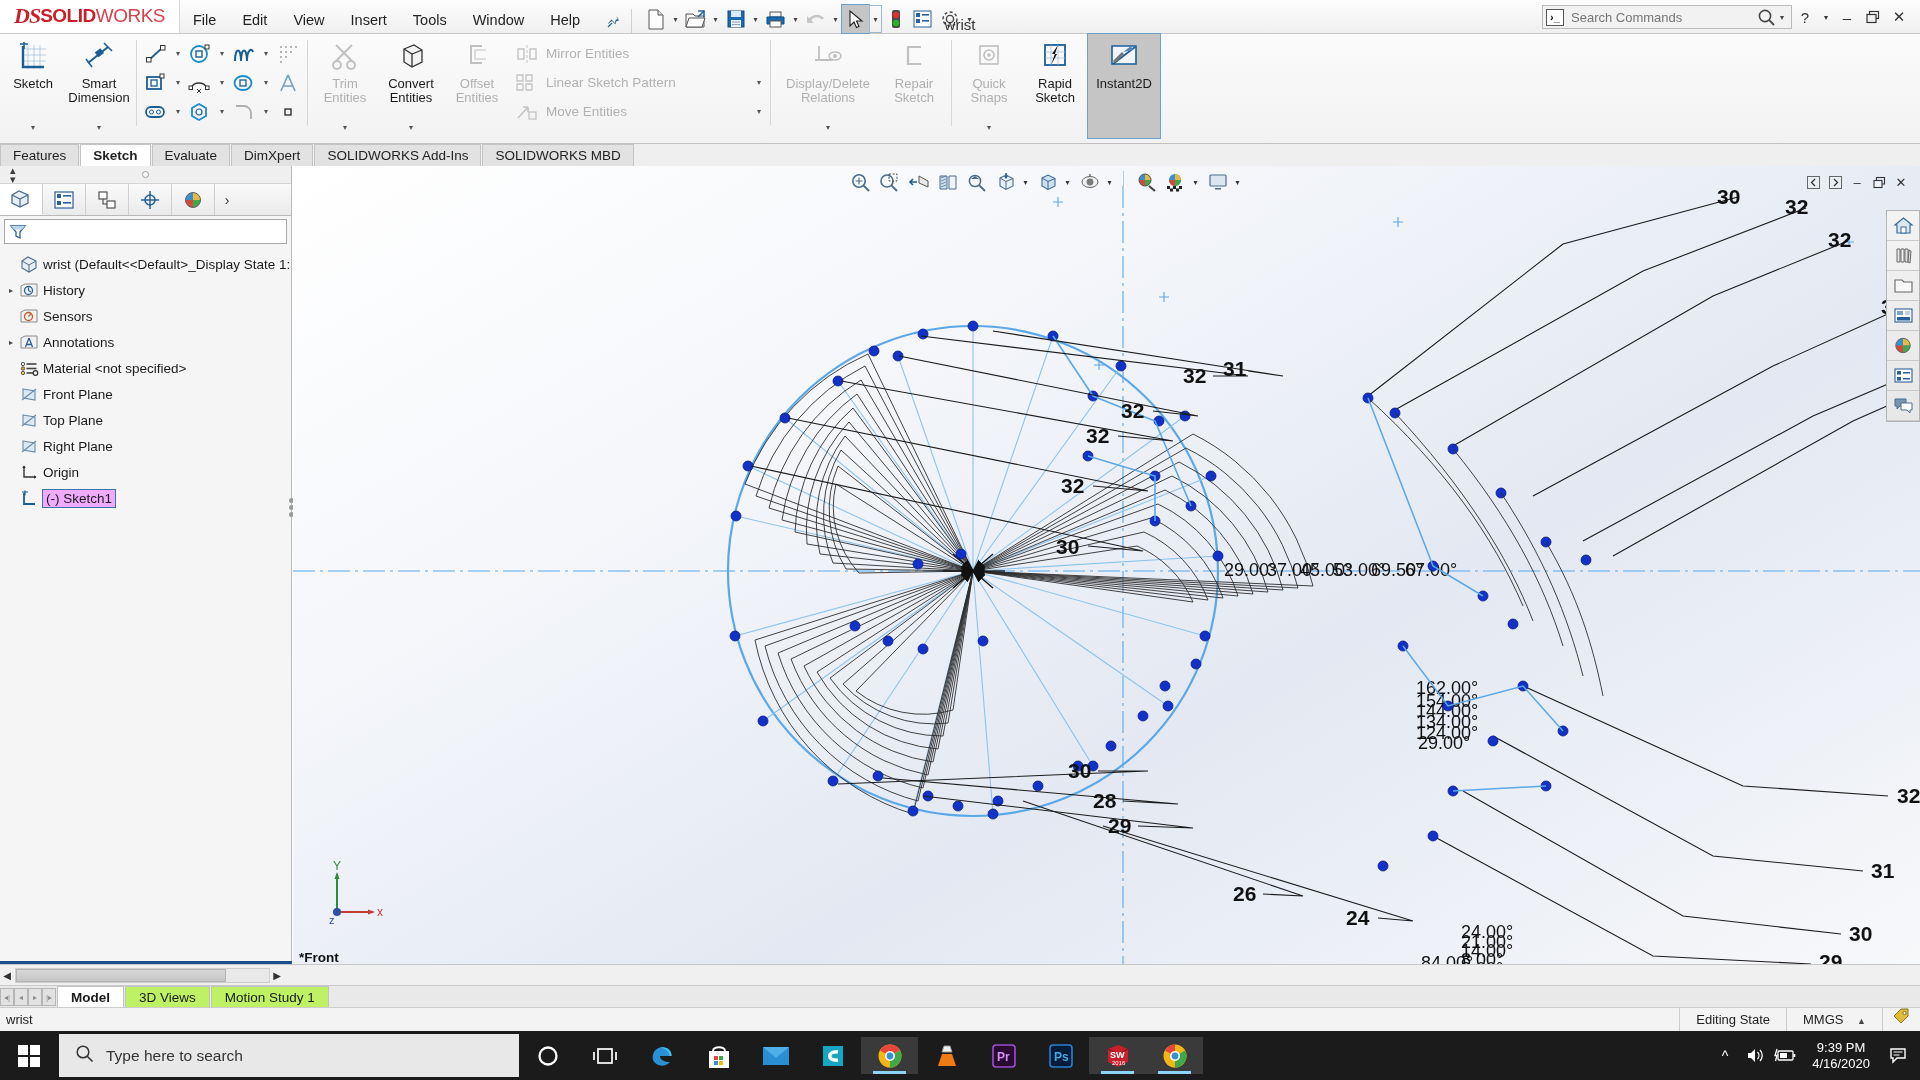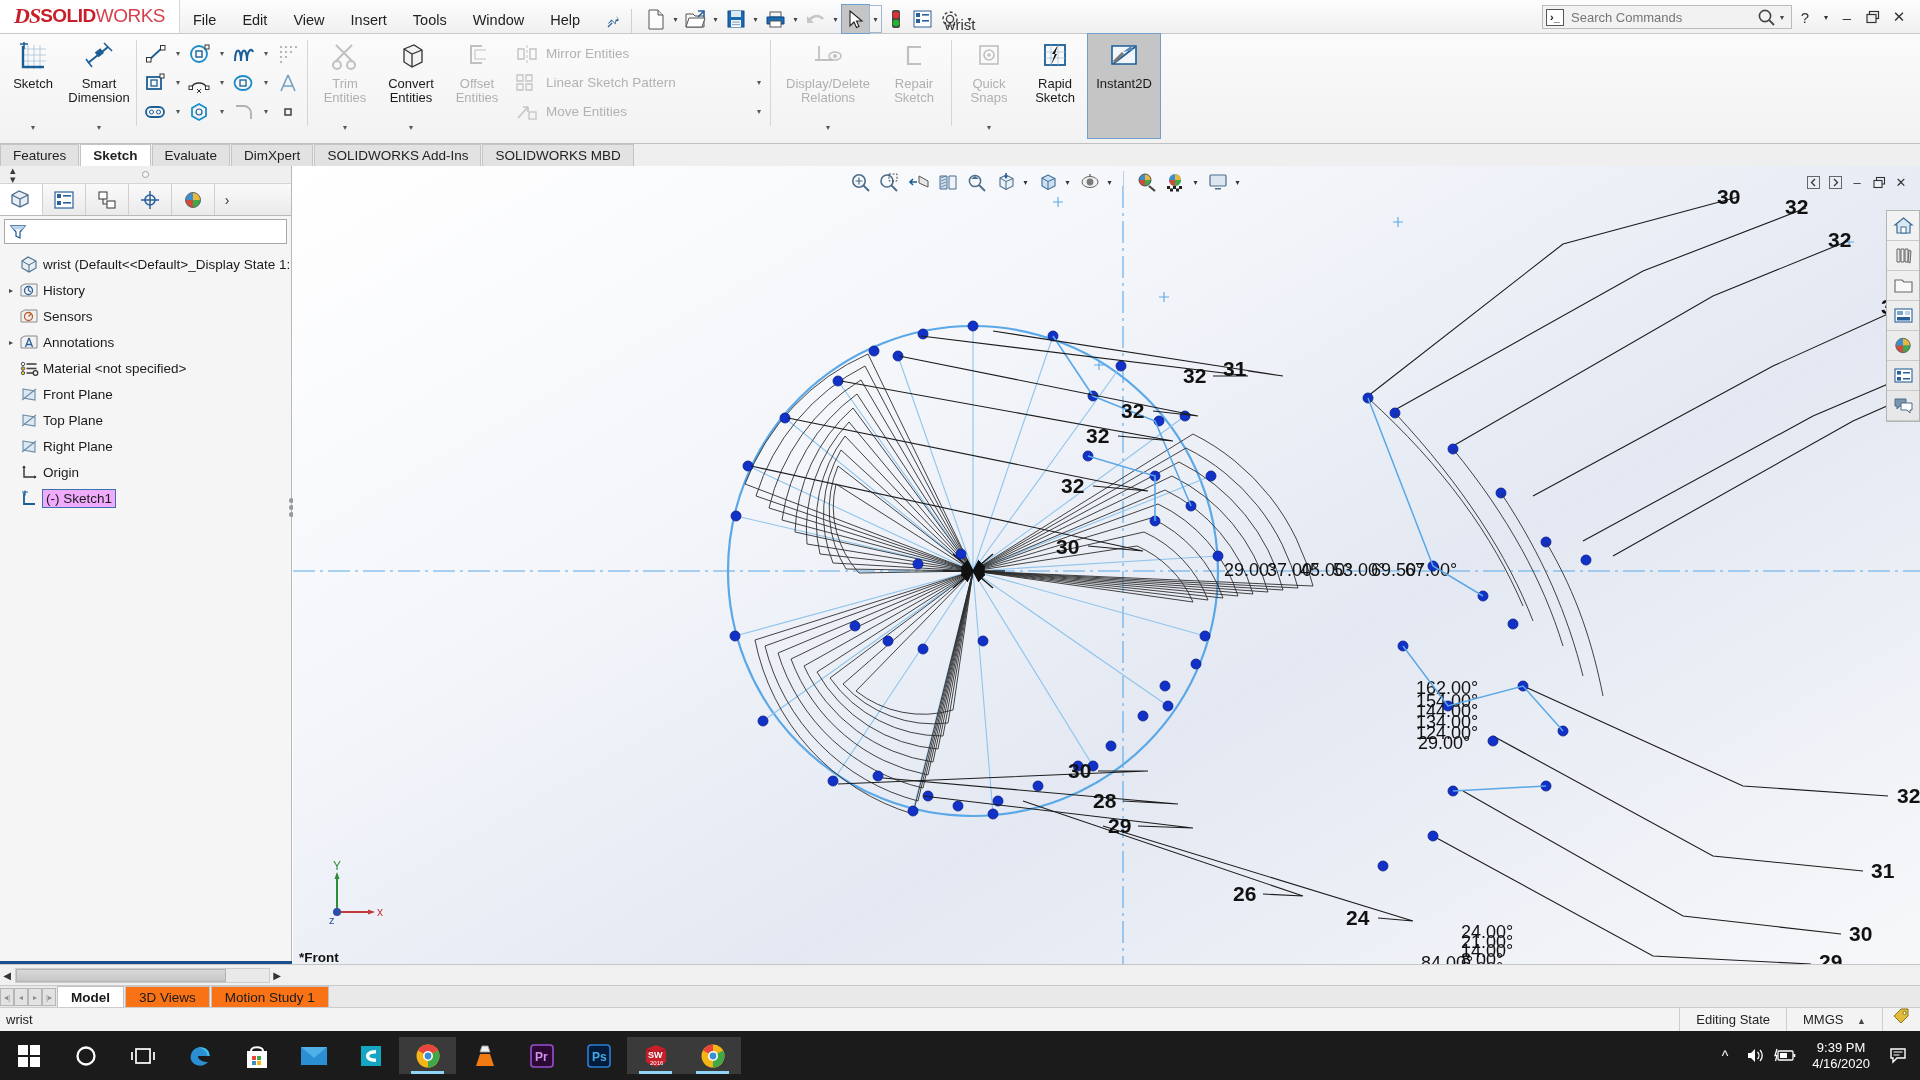--- a/index.html
+++ b/index.html
@@ -135,21 +135,21 @@
   #hs-thumb { position:absolute; left:0; top:0; width:210px; height:13px;
     background:linear-gradient(#d8d8d8,#c6c6c6); border:1px solid #b3b3b3; }
   #hs-right { width:14px; text-align:center; font-size:10px; color:#333; cursor:default; }
 
   #tabbar { position:absolute; left:0; top:985px; width:1920px; height:22px;
     background:#e9e9e9; border-top:1px solid #c9c9c9; display:flex; align-items:flex-end; }
   .navbtn { width:14px; height:18px; border:1px solid #b6b6b6; background:#e2e2e2;
     display:flex; align-items:center; justify-content:center; font-size:8px; color:#8a8a8a;
     margin-bottom:1px; cursor:default; }
   .sheettab { height:21px; line-height:21px; padding:0 13px; font-size:13.5px;
-    background:#f97316; border:1px solid #c2c2c2; border-bottom:none; margin-left:1px; cursor:default; }
+    background:#bef264; border:1px solid #c2c2c2; border-bottom:none; margin-left:1px; cursor:default; }
   .sheettab.active { background:#fff; font-weight:bold; }
 
   #statusbar { position:absolute; left:0; top:1007px; width:1920px; height:24px;
     background:#f3f3f3; border-top:1px solid #cdcdcd; display:flex; align-items:center;
     font-size:13px; color:#222; }
   #sb-left { padding-left:6px; }
   #sb-right { margin-left:auto; display:flex; align-items:center; height:24px; }
   .sb-cell { padding:0 16px; height:24px; line-height:24px; border-left:1px solid #cdcdcd; }
 
   
@@ -1281,20 +1281,29 @@
   <div id="startbtn">
     <svg width="24" height="24" viewBox="0 0 24 24">
         <g fill="#fff">
           <rect x="1" y="1" width="10" height="10"></rect>
           <rect x="13" y="1" width="10" height="10"></rect>
           <rect x="1" y="13" width="10" height="10"></rect>
           <rect x="13" y="13" width="10" height="10"></rect>
         </g>
       </svg>
   </div>
+  <div id="tb-search">
+    <span class="tsi">
+      <svg width="19" height="19" viewBox="0 0 19 19">
+          <circle cx="8" cy="8" r="5.8" fill="none" stroke="#333" stroke-width="1.5"></circle>
+          <path d="M12.2 12.2 L17.5 17.5" stroke="#333" stroke-width="1.6"></path>
+        </svg>
+    </span>
+    <span class="tst">Type here to search</span>
+  </div>
 
   <div class="tbicon">
     <svg width="24" height="24" viewBox="0 0 24 24">
         <circle cx="12" cy="12" r="8.5" fill="none" stroke="#fff" stroke-width="2.3"></circle>
       </svg>
   </div>
   <div class="tbicon">
     <svg width="26" height="22" viewBox="0 0 26 22">
         <rect x="6" y="4" width="14" height="14" fill="none" stroke="#fff" stroke-width="1.7"></rect>
         <path d="M2 7 v8 M24 7 v8" stroke="#fff" stroke-width="1.7"></path>

